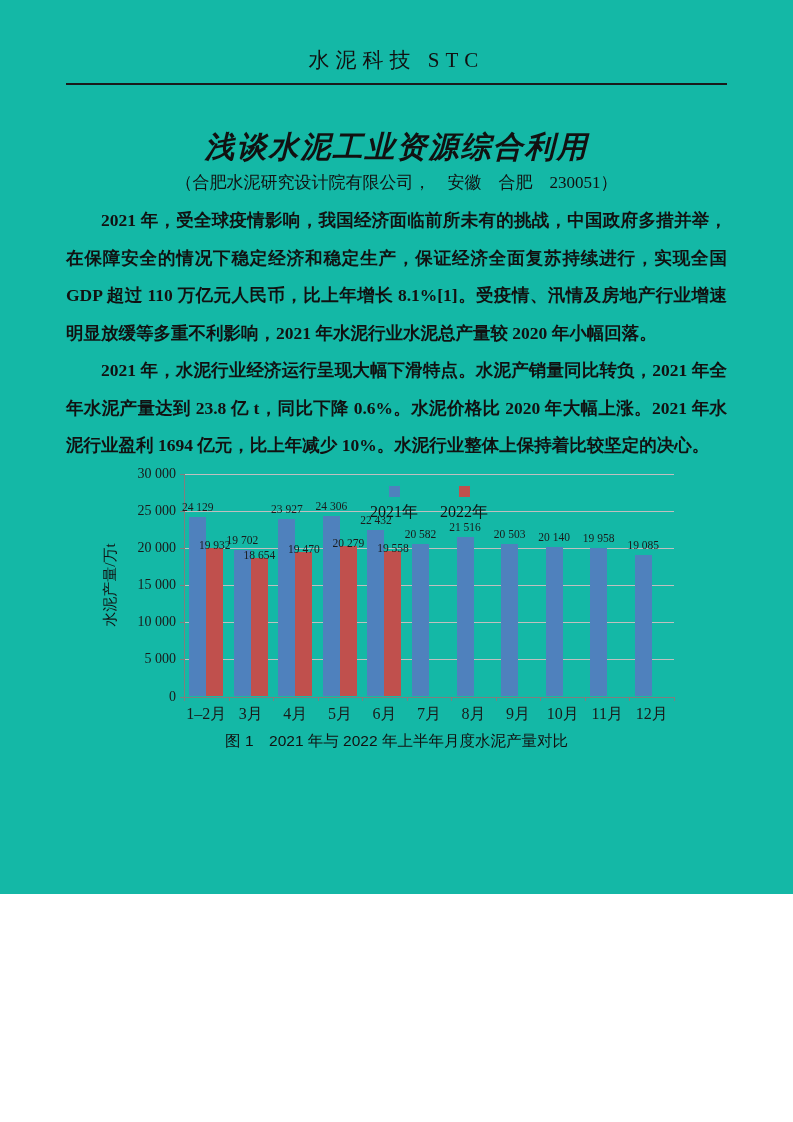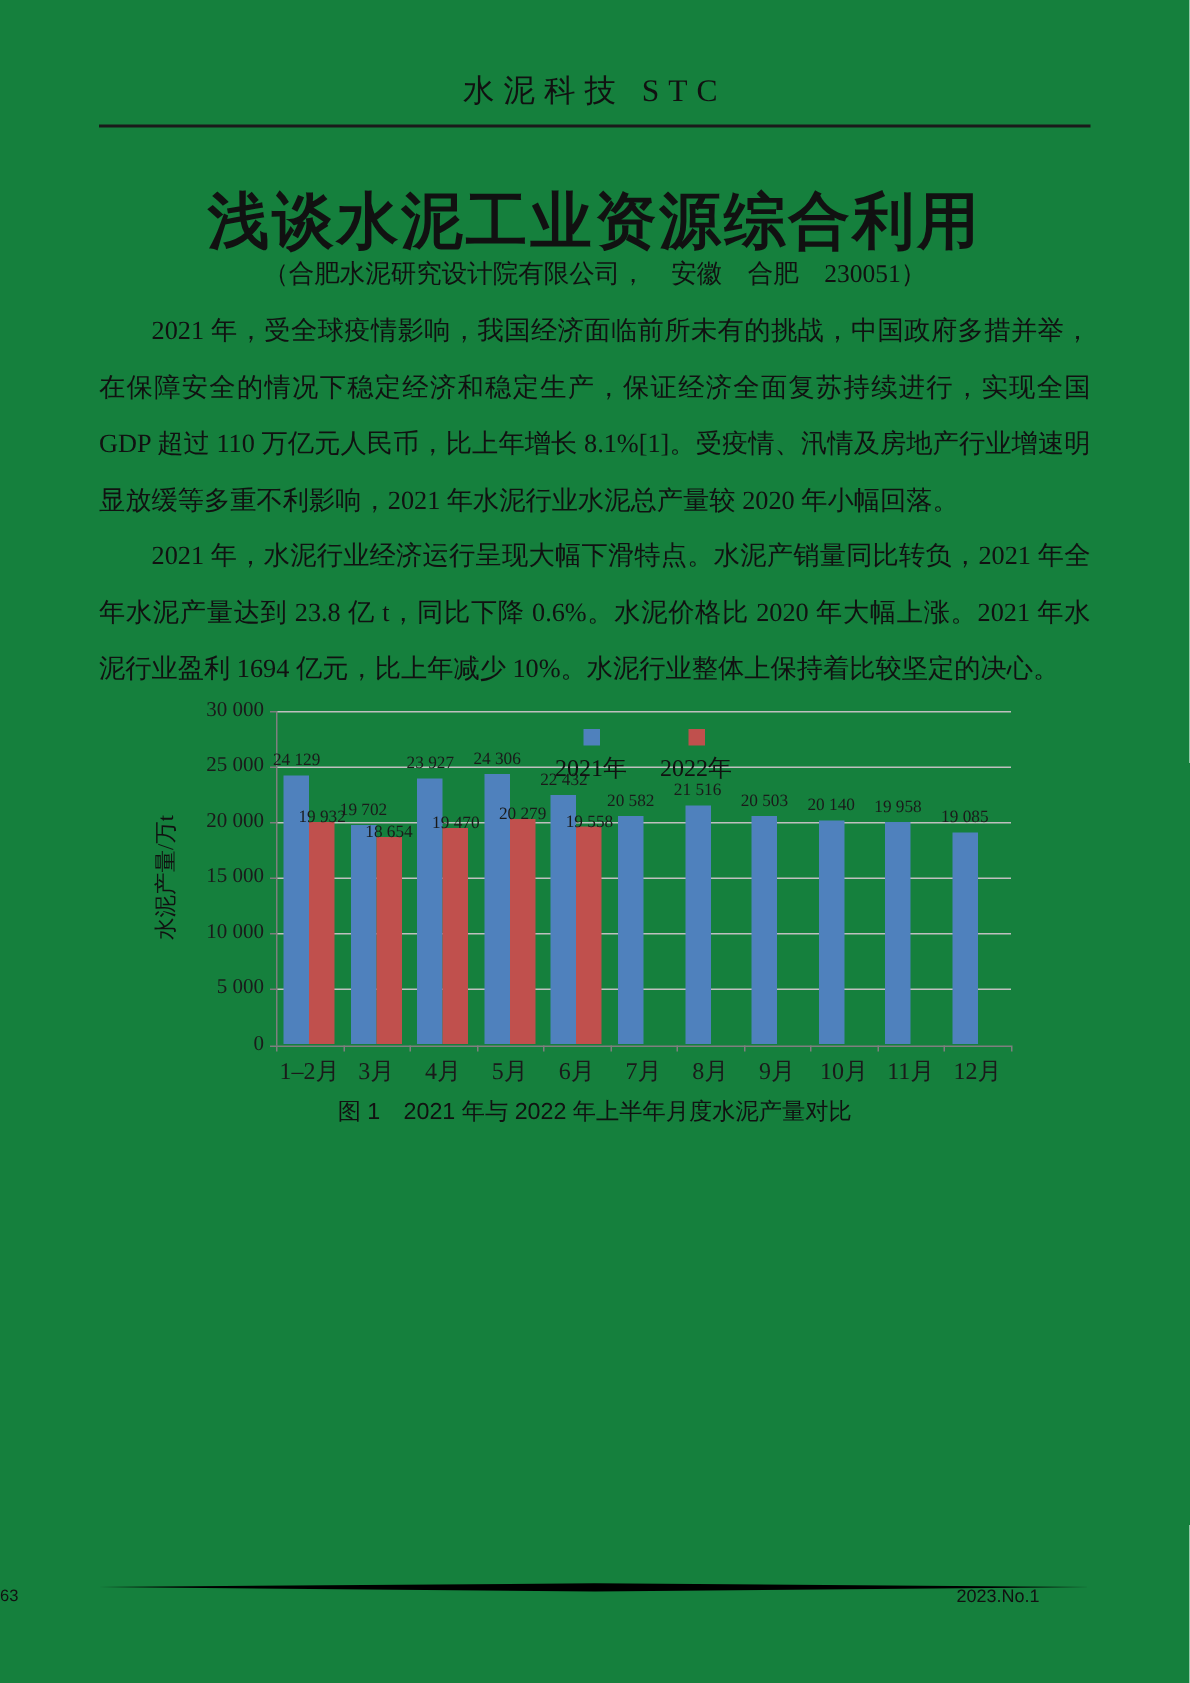--- a/index.html
+++ b/index.html
@@ -1,30 +1,30 @@
 <!DOCTYPE html>
 <html><head>
 <meta charset="utf-8">
 <style>
   html,body{margin:0;padding:0;background:#ffffff;}
-  .page{position:relative;width:793px;height:1122px;background:#15803d;color:#111;
+  .page{position:relative;width:793px;height:894px;background:#14b8a6;color:#111;
         font-family:"Liberation Serif",serif;overflow:hidden;}
   .content{padding:0 66px;}
 
   .journal-header{padding-top:46px;text-align:center;font-size:21px;letter-spacing:6px;}
   .header-rule{margin-top:9px;border-bottom:2px solid #1a1a1a;height:0;}
 
-  .article-title{margin-top:42px;text-align:center;font-size:41px;font-weight:600;
-                 letter-spacing:2px;line-height:40px;}
+  .article-title{margin-top:42px;text-align:center;font-size:30px;font-weight:600;
+                 letter-spacing:2px;line-height:40px;font-style:italic;}
   .author{margin-top:22px;text-align:center;font-size:17px;line-height:24px;}
   .affiliation{margin-top:4px;text-align:center;font-size:17px;line-height:24px;}
 
   .section-heading{margin-top:26px;font-size:19px;font-weight:bold;line-height:26px;
                    font-family:"Liberation Sans",sans-serif;}
-  .para{margin:0;font-size:17.5px;line-height:37.5px;text-align:justify;text-indent:2em;}
+  .para{margin:0;font-size:17.5px;line-height:37.5px;text-align:justify;text-indent:2em;font-weight:bold;}
   .para.first{margin-top:7px;}
   .para sup{font-size:11px;line-height:0;}
 
   .figure-block{margin-top:2px;}
   .chart{position:relative;margin-left:28px;width:612px;height:258px;
          font-family:"Liberation Serif",serif;}
   .chart .abs{position:absolute;}
   .chart .ylabel{position:absolute;width:150px;height:20px;text-align:center;
                  font-size:15px;transform:rotate(-90deg);}
   .chart .ytick{position:absolute;width:62px;text-align:right;font-size:14px;color:#1a1a1a;}

